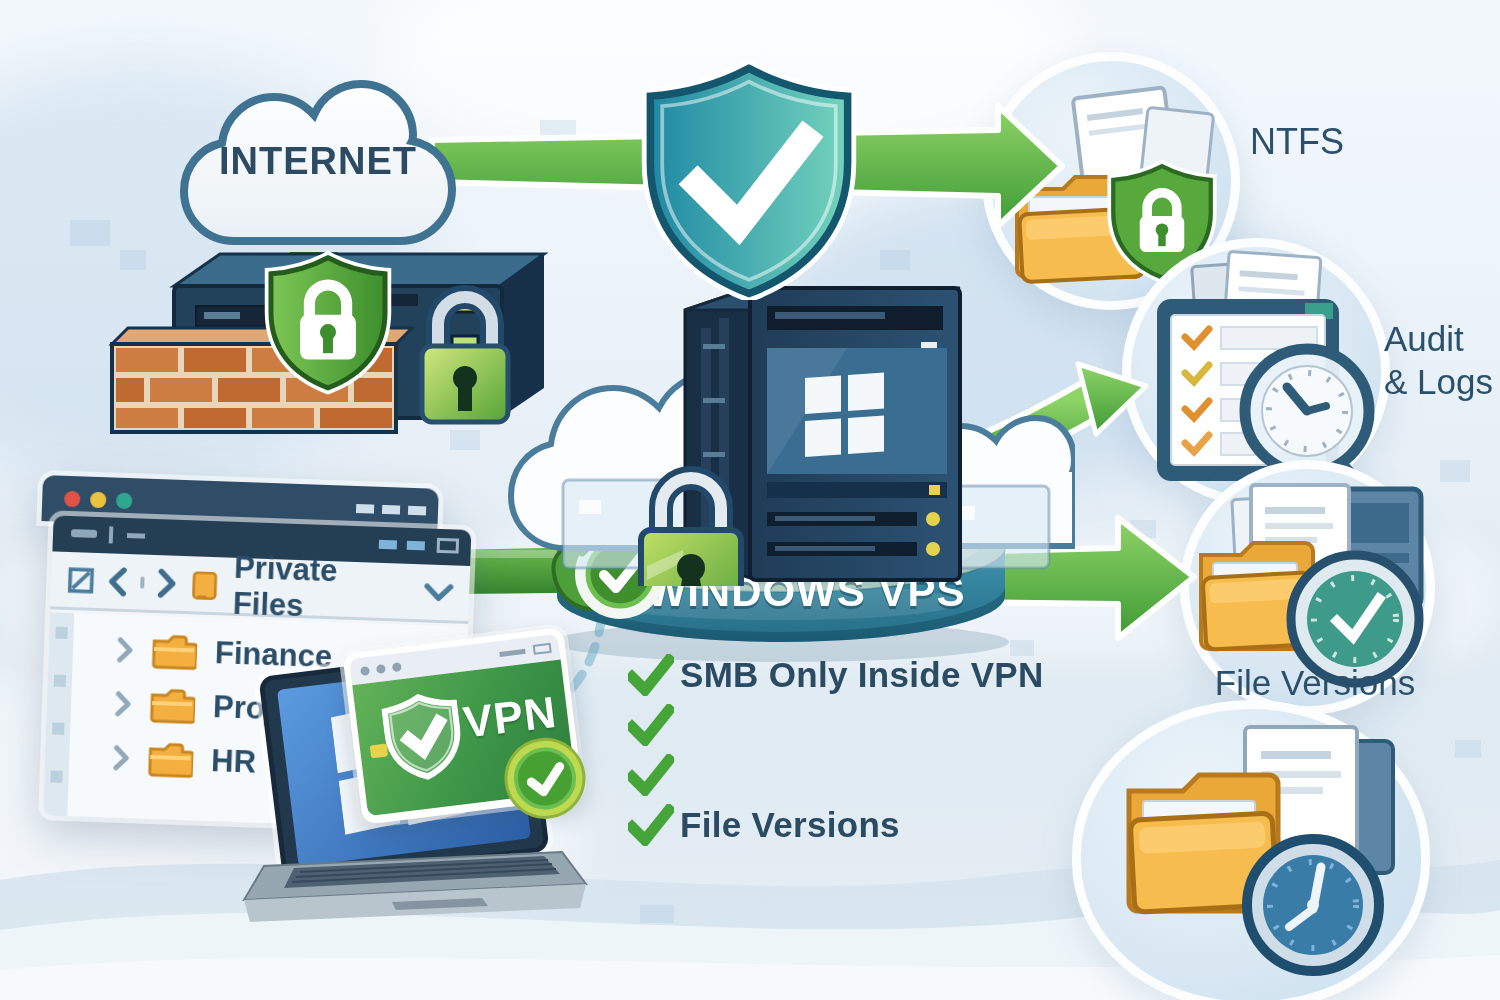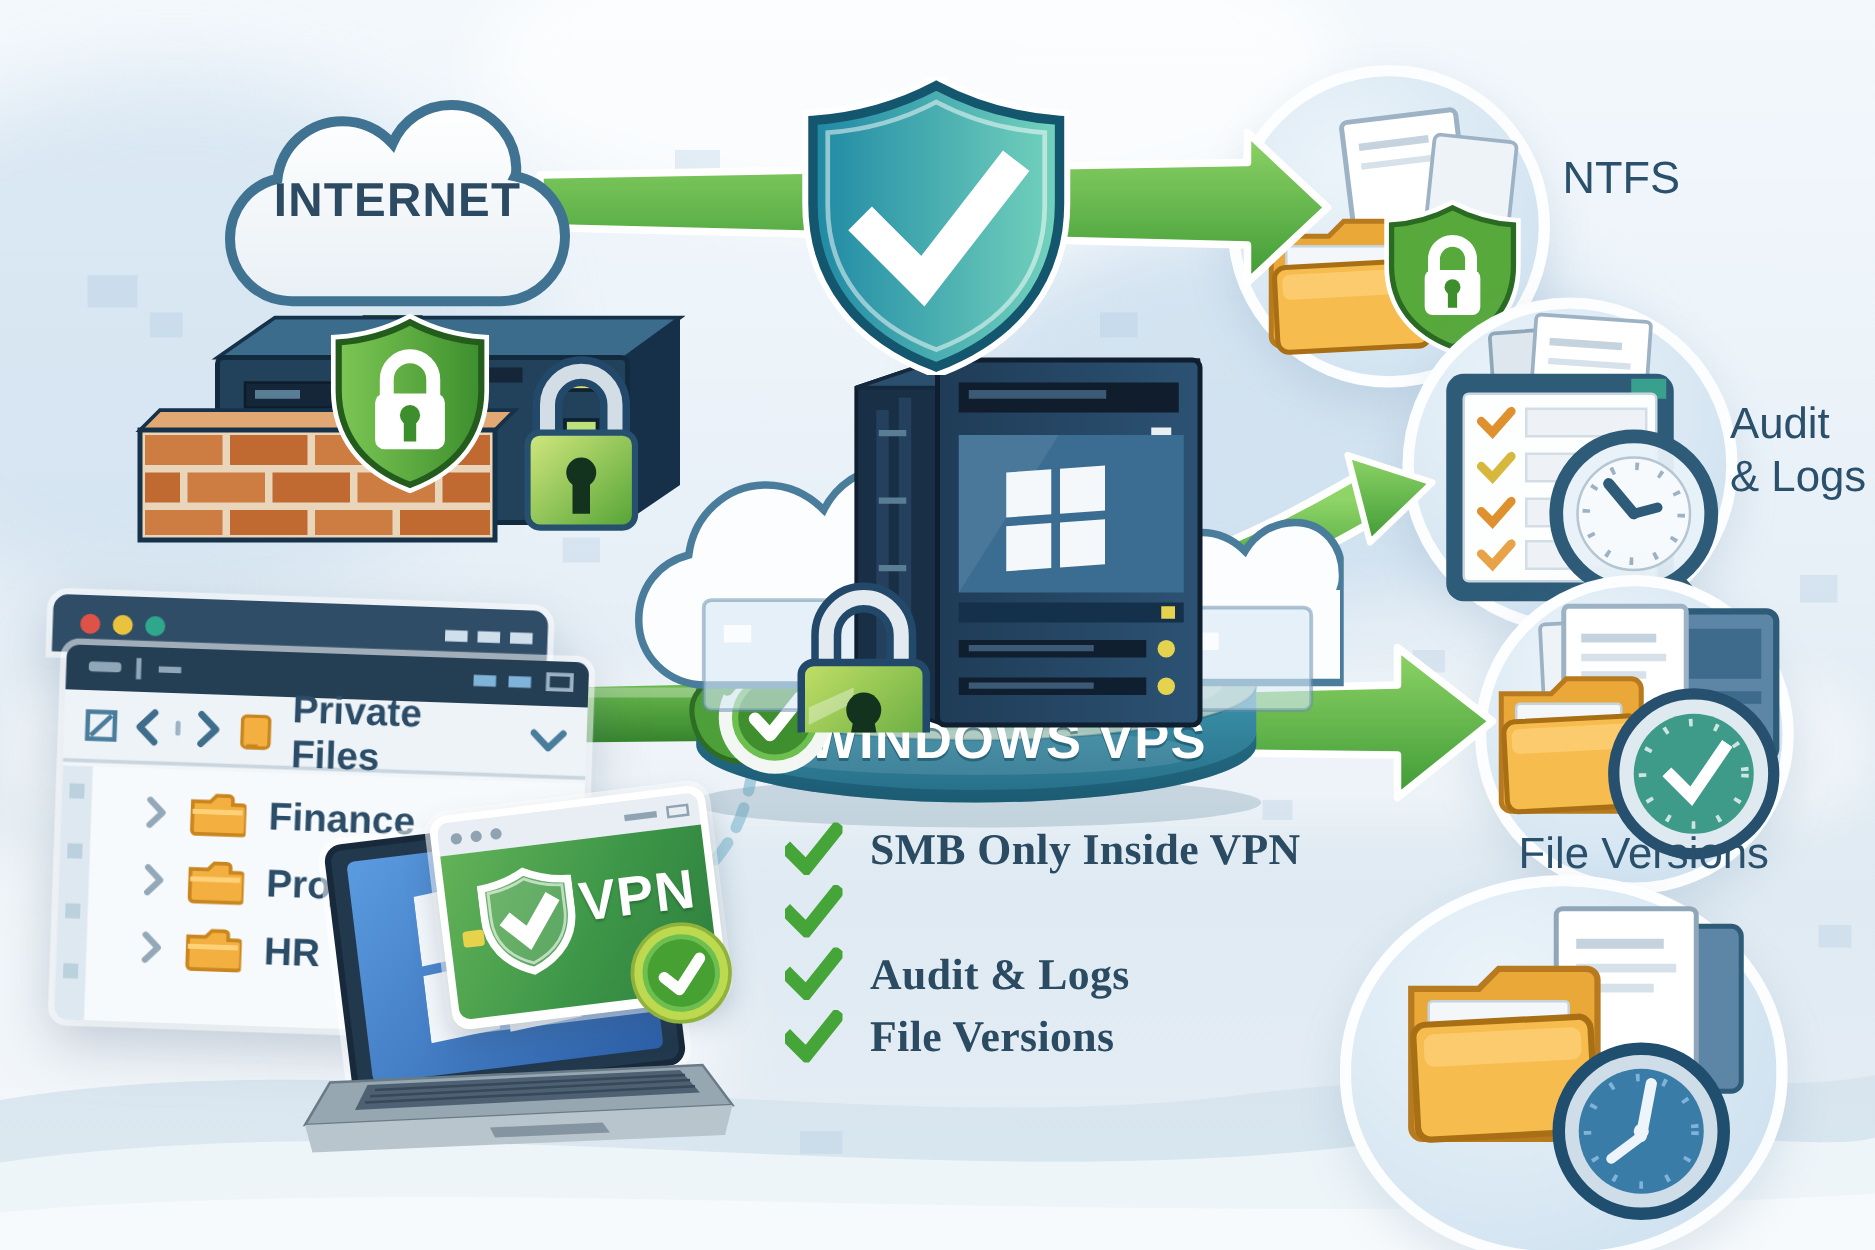--- a/index.html
+++ b/index.html
@@ -12,21 +12,21 @@
   .abs{position:absolute;}
   .blob{position:absolute;border-radius:50%;}
   .navyText{color:#2b4d66;font-weight:700;}
   .bubble{
     position:absolute;border-radius:50%;
     background:radial-gradient(circle at 35% 30%,#ecf4fa 0%,#d9e8f3 55%,#c9ddee 100%);
     border:9px solid rgba(255,255,255,0.92);
     box-shadow:0 14px 34px rgba(100,140,170,0.18);
   }
   .featureLabel{position:absolute;color:#2b506b;font-weight:400;line-height:1.22;}
-  .checkRow{display:flex;align-items:flex-end;gap:22px;height:50px;font-family:Liberation Serif, serif;}
+  .checkRow{display:flex;align-items:center;gap:6px;height:50px;}
   .checkRow .lbl{font-size:35px;font-weight:700;color:#2a4b62;letter-spacing:0.3px;}
   .explorer{
     position:absolute;left:40px;top:476px;width:432px;height:340px;
     transform:rotate(2deg);transform-origin:30px 30px;
     filter:drop-shadow(0 16px 22px rgba(60,90,120,0.28));
   }
   .winrow{display:flex;align-items:center;}
   .folderRow{display:flex;align-items:center;gap:18px;height:54px;padding-left:44px;}
   .folderRow .fname{font-size:31px;font-weight:700;color:#2b4d68;}
   .dot{border-radius:50%;display:inline-block;}
@@ -537,21 +537,20 @@
     </div>
     <div class="checkRow">
       <svg width="46" height="42" viewBox="0 0 46 42">
           <path d="M4,23 L17,36 L41,6" fill="none" stroke="#45a538" stroke-width="11" stroke-linecap="square"></path>
         </svg>
     </div>
     <div class="checkRow">
       <svg width="46" height="42" viewBox="0 0 46 42">
           <path d="M4,23 L17,36 L41,6" fill="none" stroke="#45a538" stroke-width="11" stroke-linecap="square"></path>
         </svg>
-      <span class="lbl">Audit &amp; Logs</span>
     </div>
     <div class="checkRow">
       <svg width="46" height="42" viewBox="0 0 46 42">
           <path d="M4,23 L17,36 L41,6" fill="none" stroke="#45a538" stroke-width="11" stroke-linecap="square"></path>
         </svg>
       <span class="lbl">File Versions</span>
     </div>
   </div>
 
 </div>

